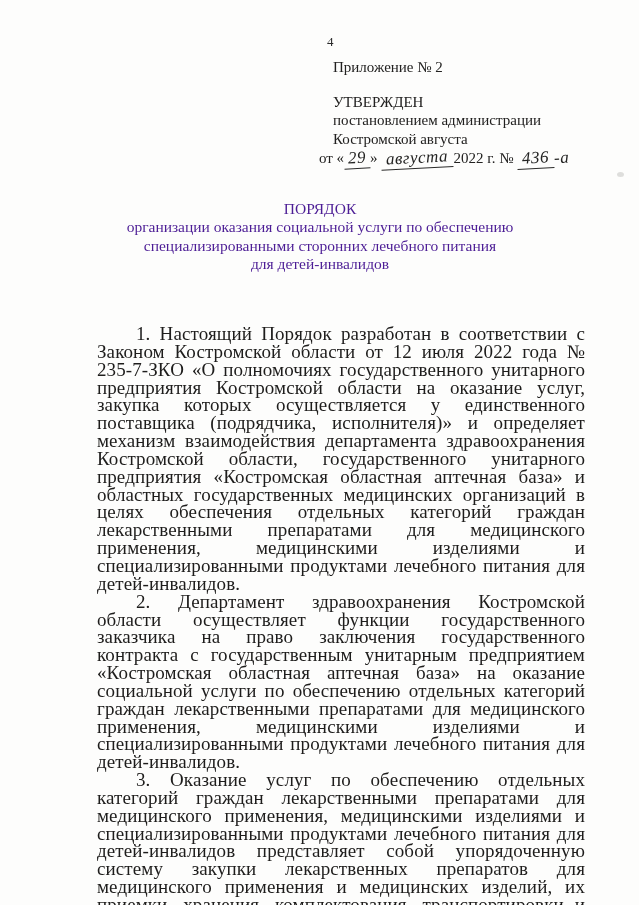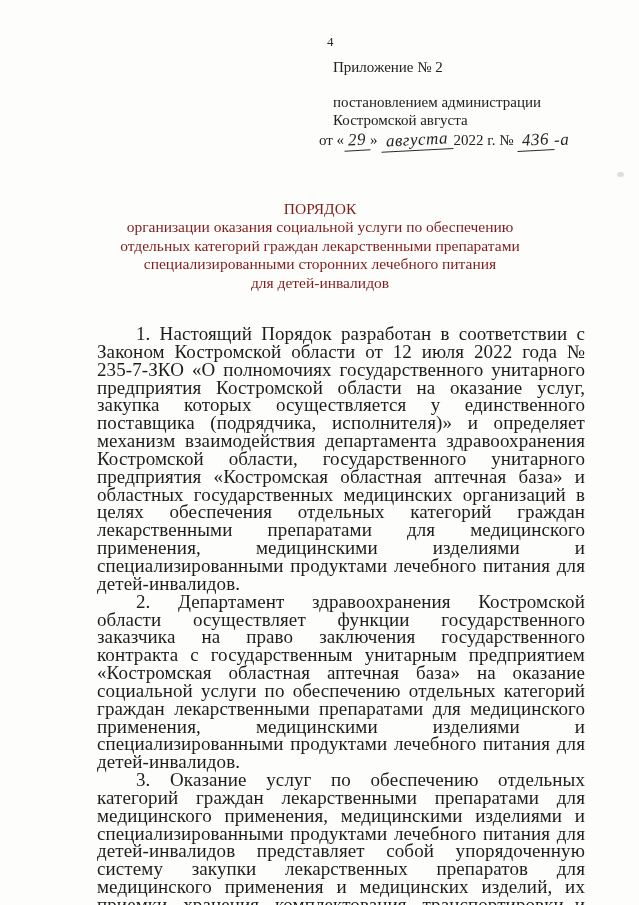--- a/index.html
+++ b/index.html
@@ -57,21 +57,21 @@
     padding: 0 4px;
   }
   .title-block {
     position: absolute;
     top: 200px;
     left: 74px;
     width: 492px;
     text-align: center;
     font-size: 15.5px;
     line-height: 18.4px;
-    color: #7f1d1d;
+    color: #4c1d95;
   }
   .body-text {
     position: absolute;
     top: 325px;
     left: 97px;
     width: 488px;
     font-size: 19px;
     line-height: 17.85px;
     text-align: justify;
     letter-spacing: 0.1px;
@@ -95,33 +95,33 @@
 </style>
 </head>
 <body>
 
 <div class="page">
 
   <div class="page-number">4</div>
 
   <div class="approval-block">
     <div class="annex-line">Приложение № 2</div>
+    <div>УТВЕРЖДЕН</div>
     <div>постановлением администрации</div>
     <div>Костромской августа</div>
     <div class="date-line">
       <span>от «</span><span class="hw uline hw-day">29</span><span>»</span>
       <span class="hw uline">августа</span><span>2022 г. №</span>
       <span class="hw uline">436</span><span class="hw">-а</span>
     </div>
   </div>
 
   <div class="title-block">
     <div>ПОРЯДОК</div>
     <div>организации оказания социальной услуги по обеспечению</div>
-    <div>отдельных категорий граждан лекарственными препаратами</div>
     <div>специализированными сторонних лечебного питания</div>
     <div>для детей-инвалидов</div>
   </div>
 
   <div class="body-text">
     <p>1. Настоящий Порядок разработан в соответствии с Законом Костромской области от 12 июля 2022 года № 235-7-ЗКО «О полномочиях государственного унитарного предприятия Костромской области на оказание услуг, закупка которых осуществляется у единственного поставщика (подрядчика, исполнителя)» и определяет механизм взаимодействия департамента здравоохранения Костромской области, государственного унитарного предприятия «Костромская областная аптечная база» и областных государственных медицинских организаций в целях обеспечения отдельных категорий граждан лекарственными препаратами для медицинского применения, медицинскими изделиями и специализированными продуктами лечебного питания для детей-инвалидов.</p>
     <p>2. Департамент здравоохранения Костромской области осуществляет функции государственного заказчика на право заключения государственного контракта с государственным унитарным предприятием «Костромская областная аптечная база» на оказание социальной услуги по обеспечению отдельных категорий граждан лекарственными препаратами для медицинского применения, медицинскими изделиями и специализированными продуктами лечебного питания для детей-инвалидов.</p>
     <p>3. Оказание услуг по обеспечению отдельных категорий граждан лекарственными препаратами для медицинского применения, медицинскими изделиями и специализированными продуктами лечебного питания для детей-инвалидов представляет собой упорядоченную систему закупки лекарственных препаратов для медицинского применения и медицинских изделий, их приемки, хранения, комплектования, транспортировки и передачи в пункты отпуска, отпуск из пунктов отпуска (розничных структурных подразделений государственного унитарного предприятия «Костромская областная аптечная база» и сторонних аптечных организаций на договорной основе).</p>
   </div>
 

